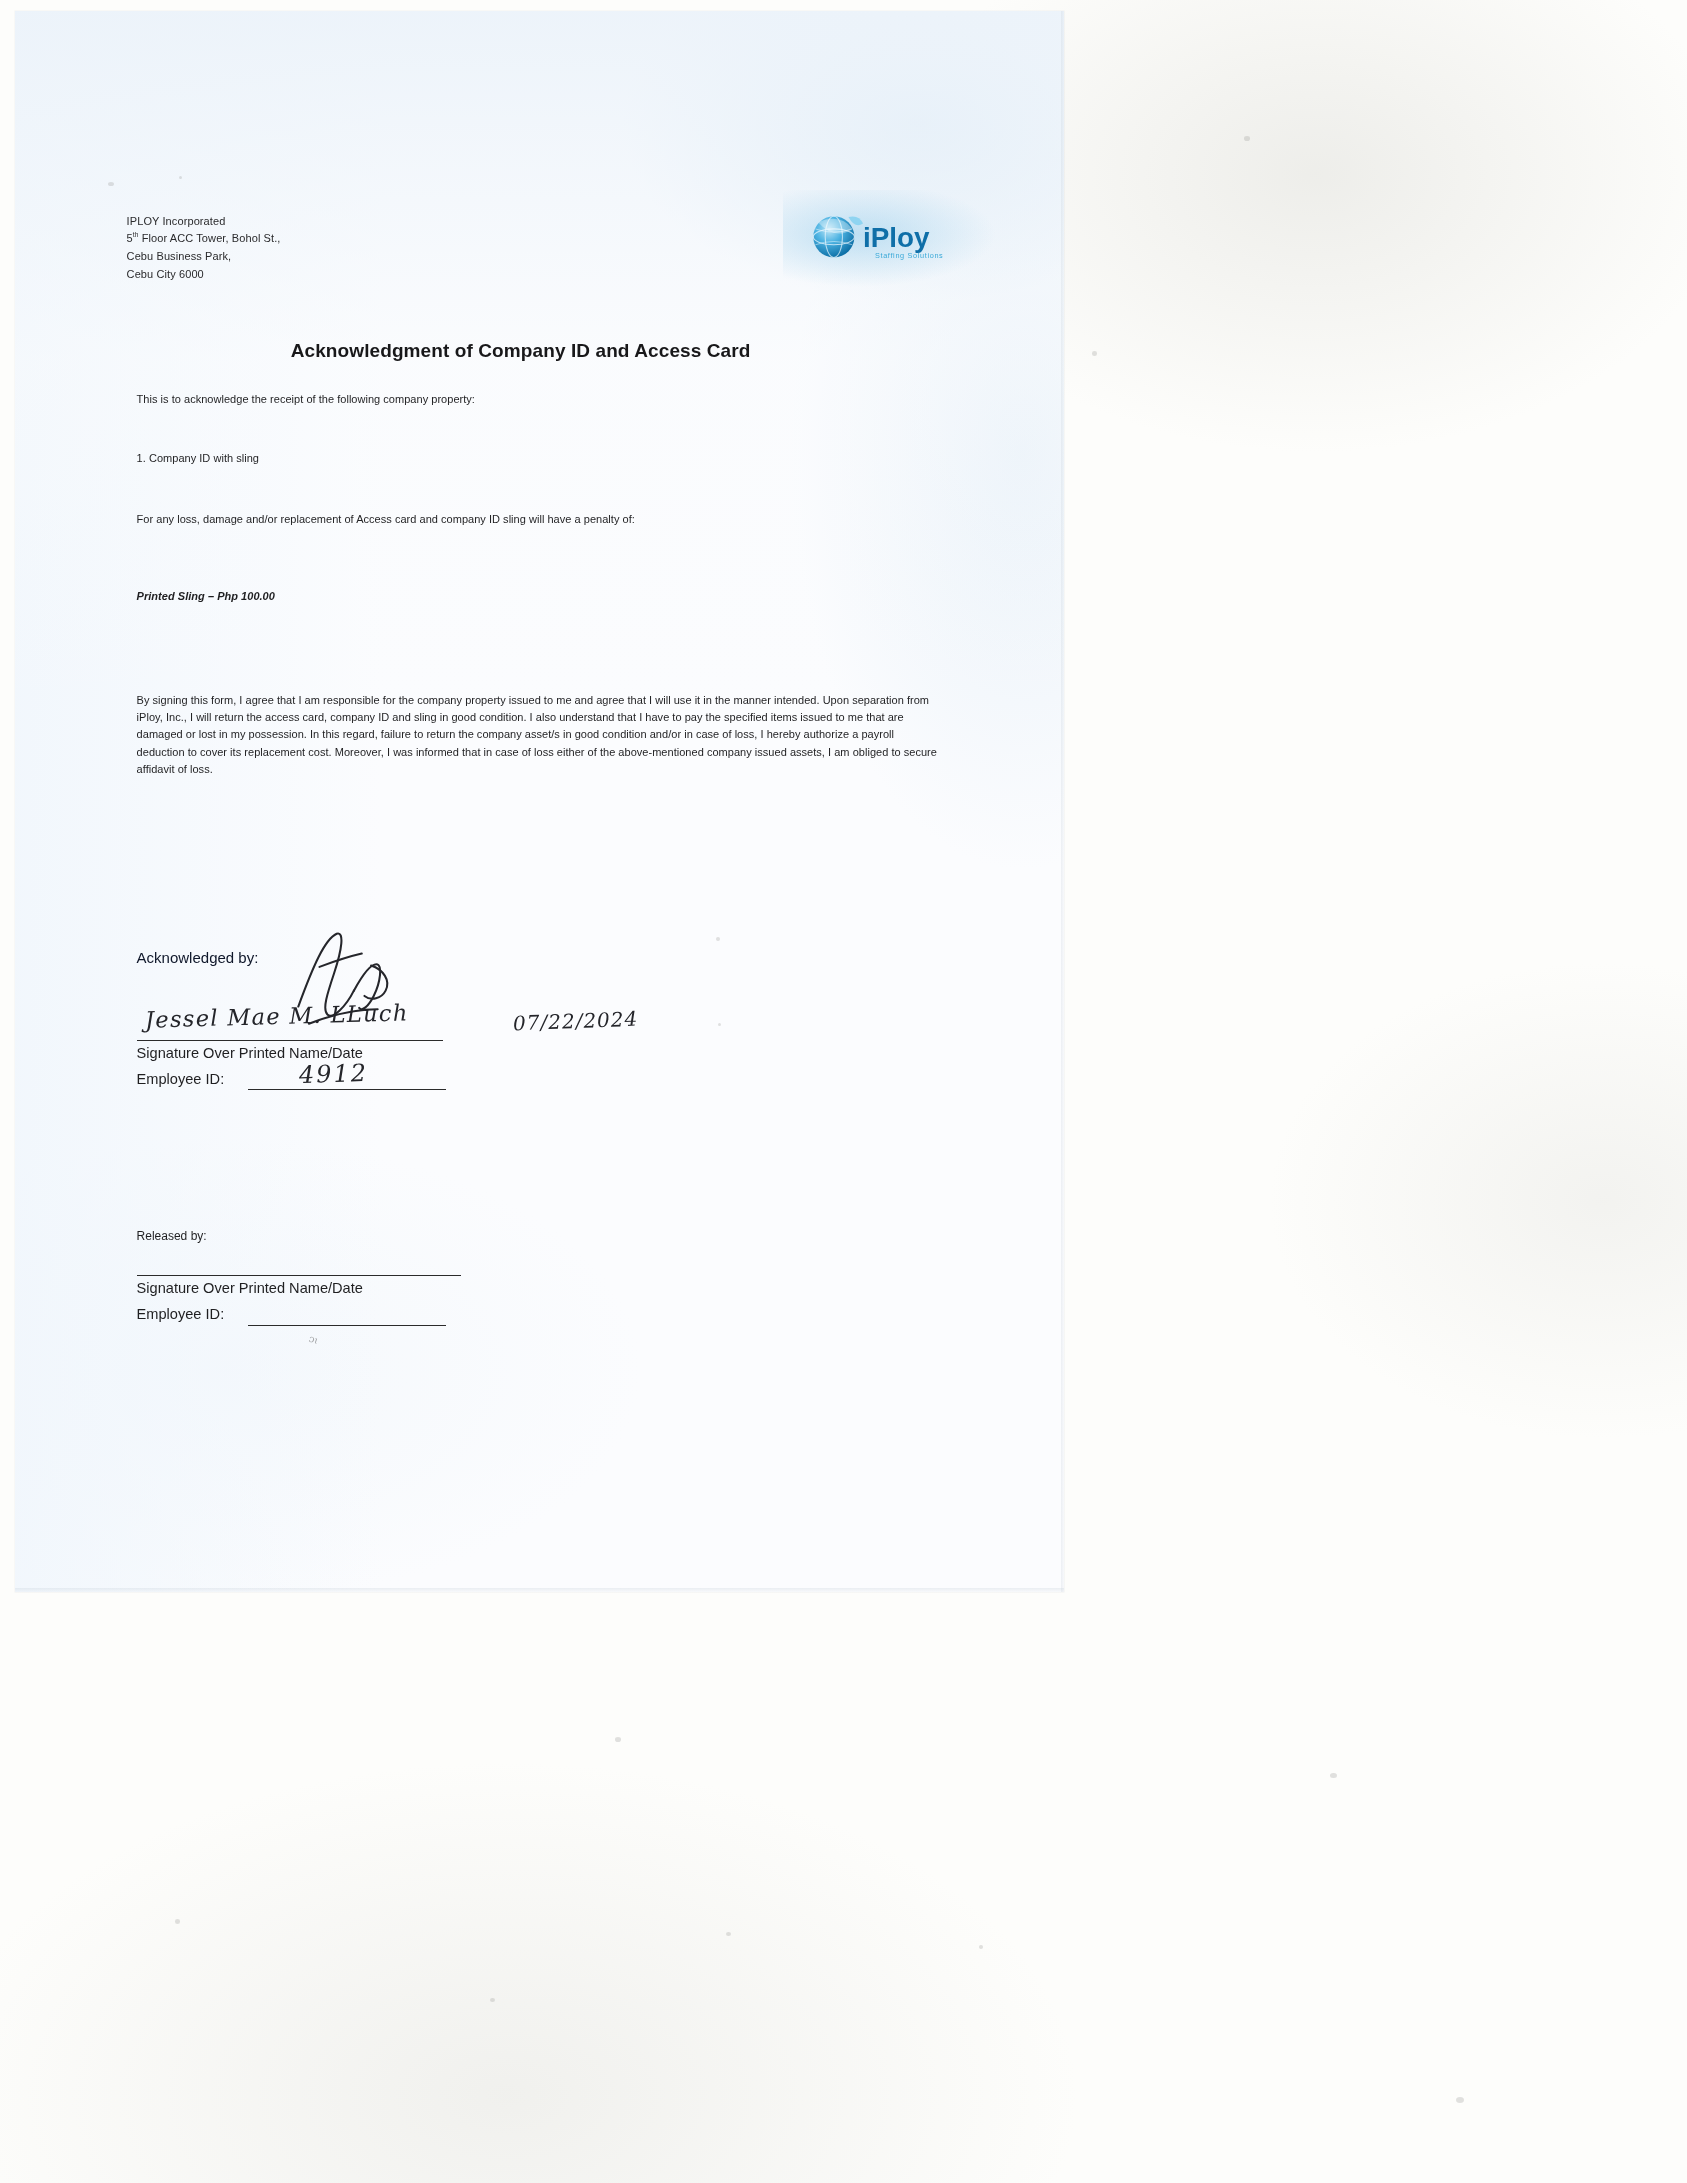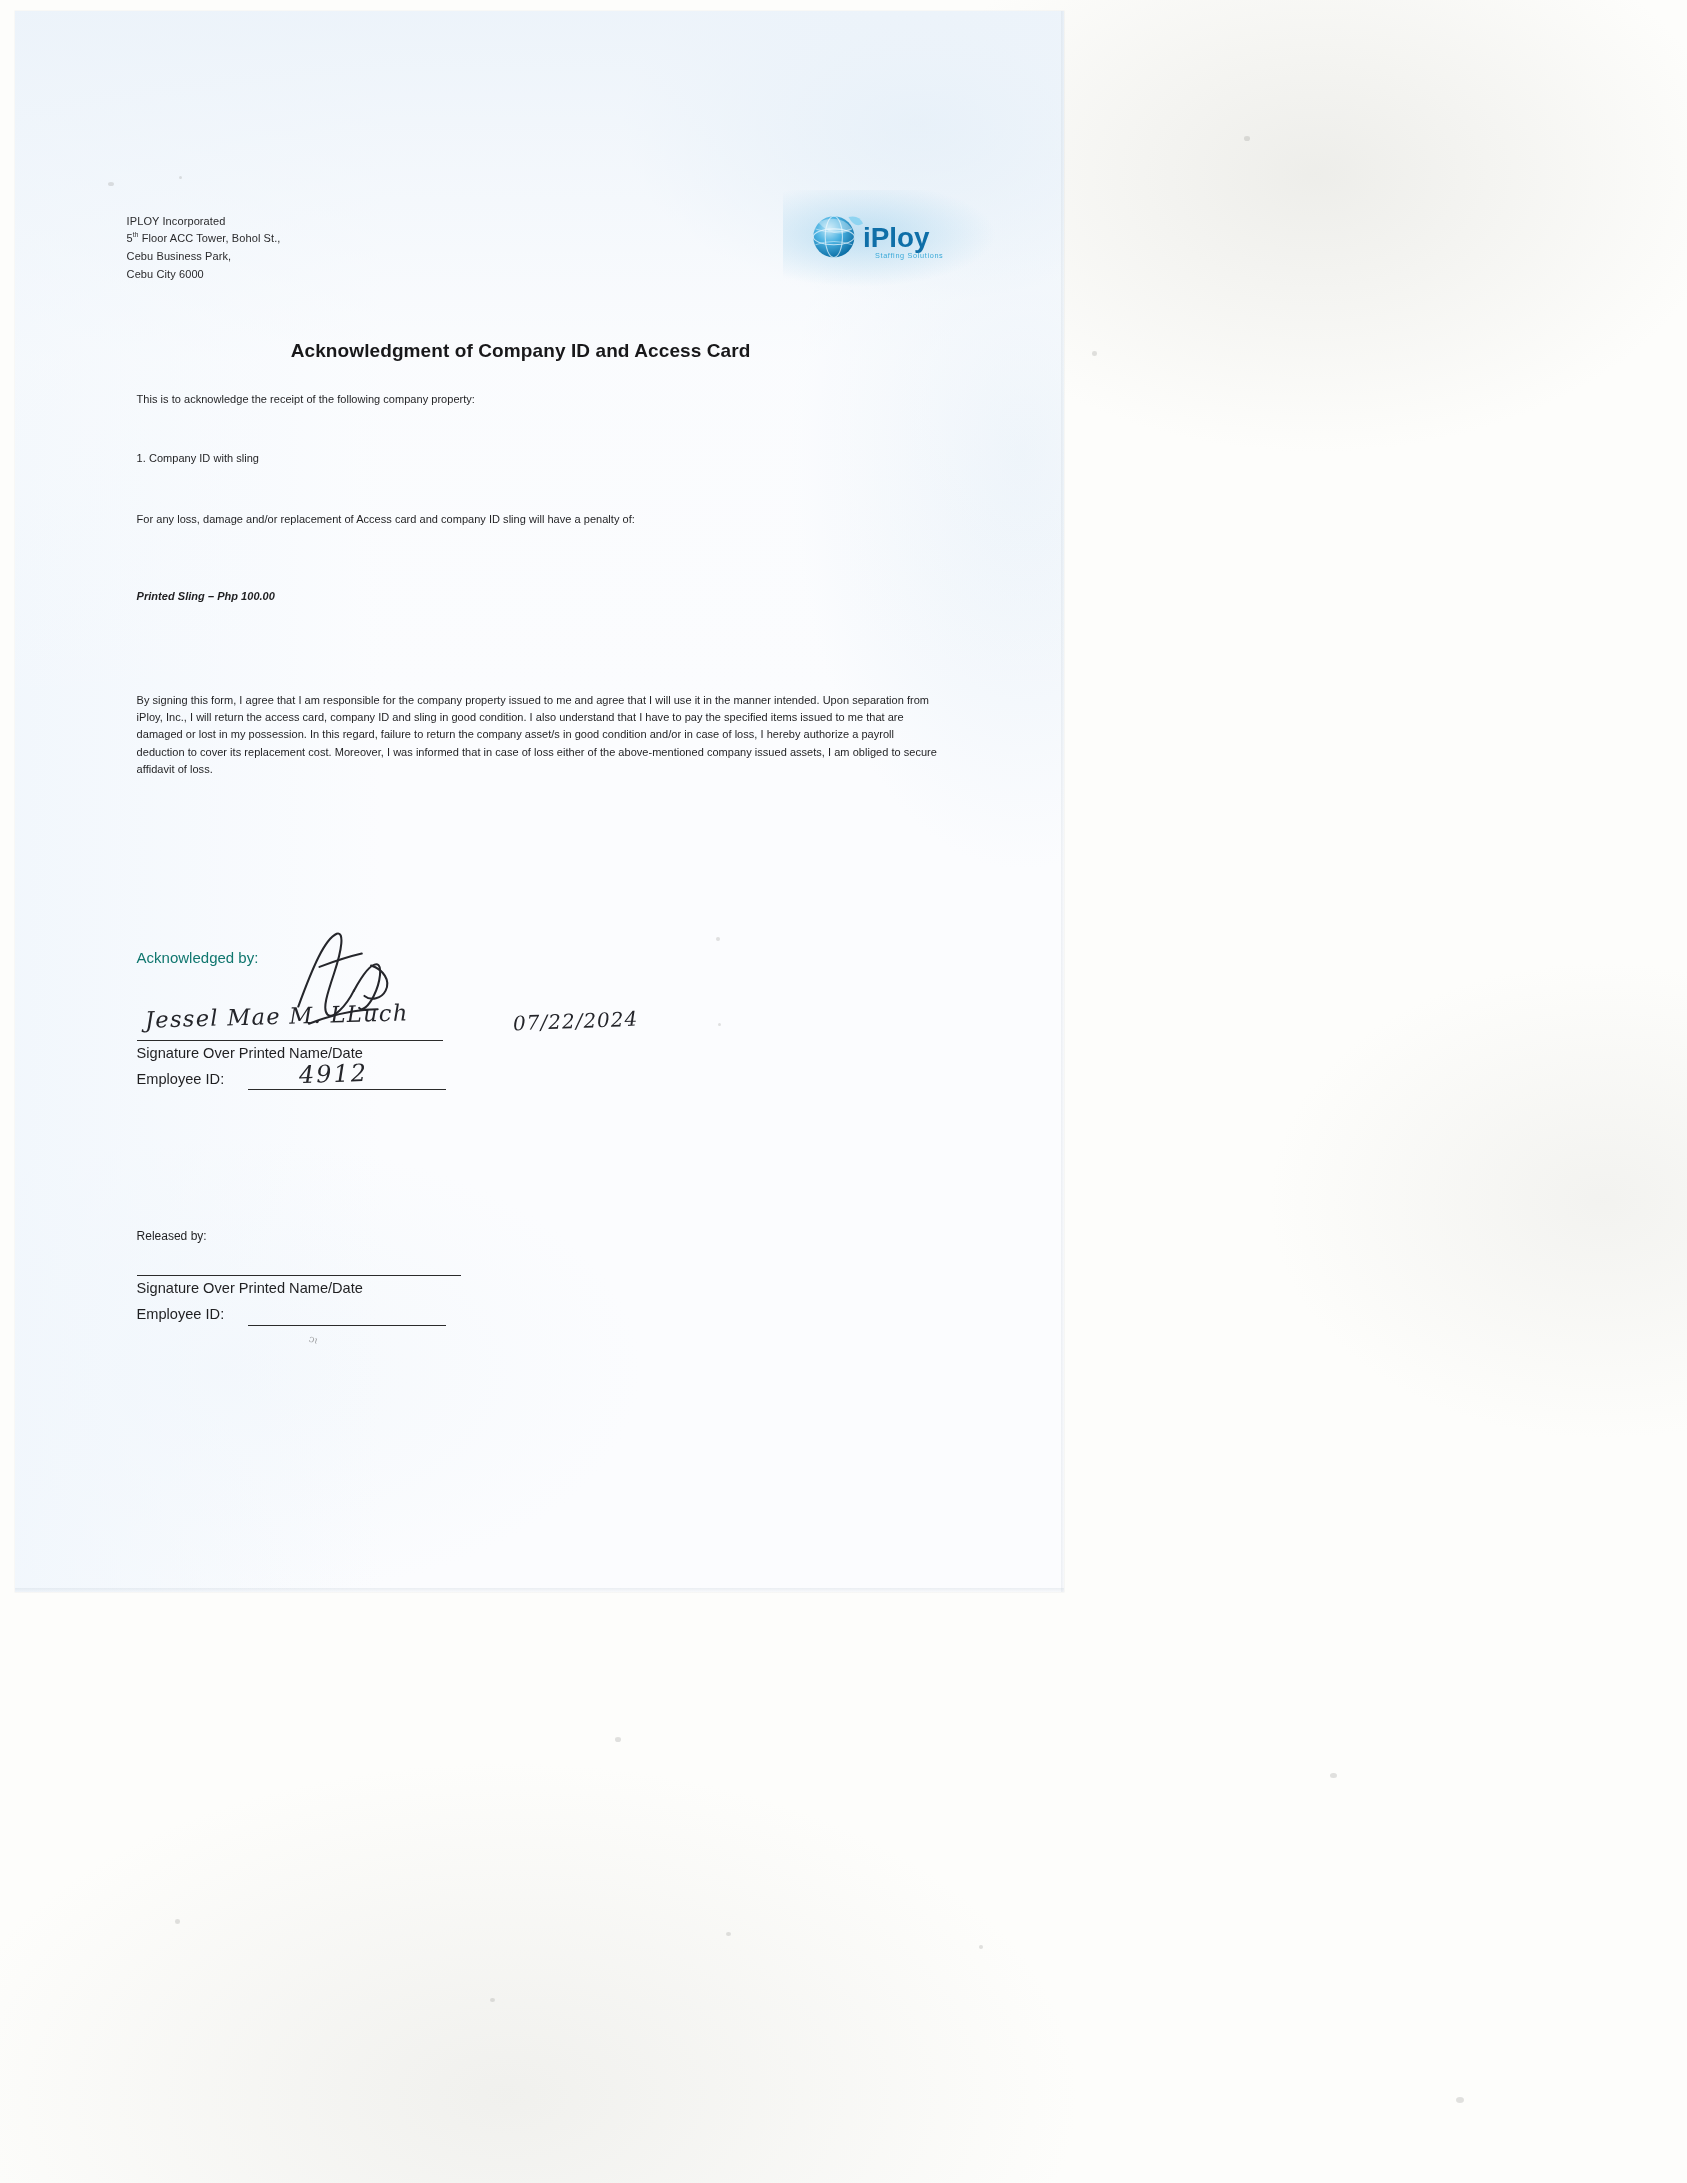--- a/index.html
+++ b/index.html
@@ -147,21 +147,21 @@
     width: 804px;
     line-height: 1.575;
     text-align: left;
   }
 
   .ack-label {
     position: absolute;
     left: 122px;
     top: 938px;
     font-size: 15px;
-    color: #0f766e;
+    color: #0f172a;
   }
 
   .sig-line-1 {
     position: absolute;
     left: 122px;
     top: 1029px;
     width: 306px;
     border-bottom: 1.1px solid #2b2b2b;
   }
   .cap-1 {

